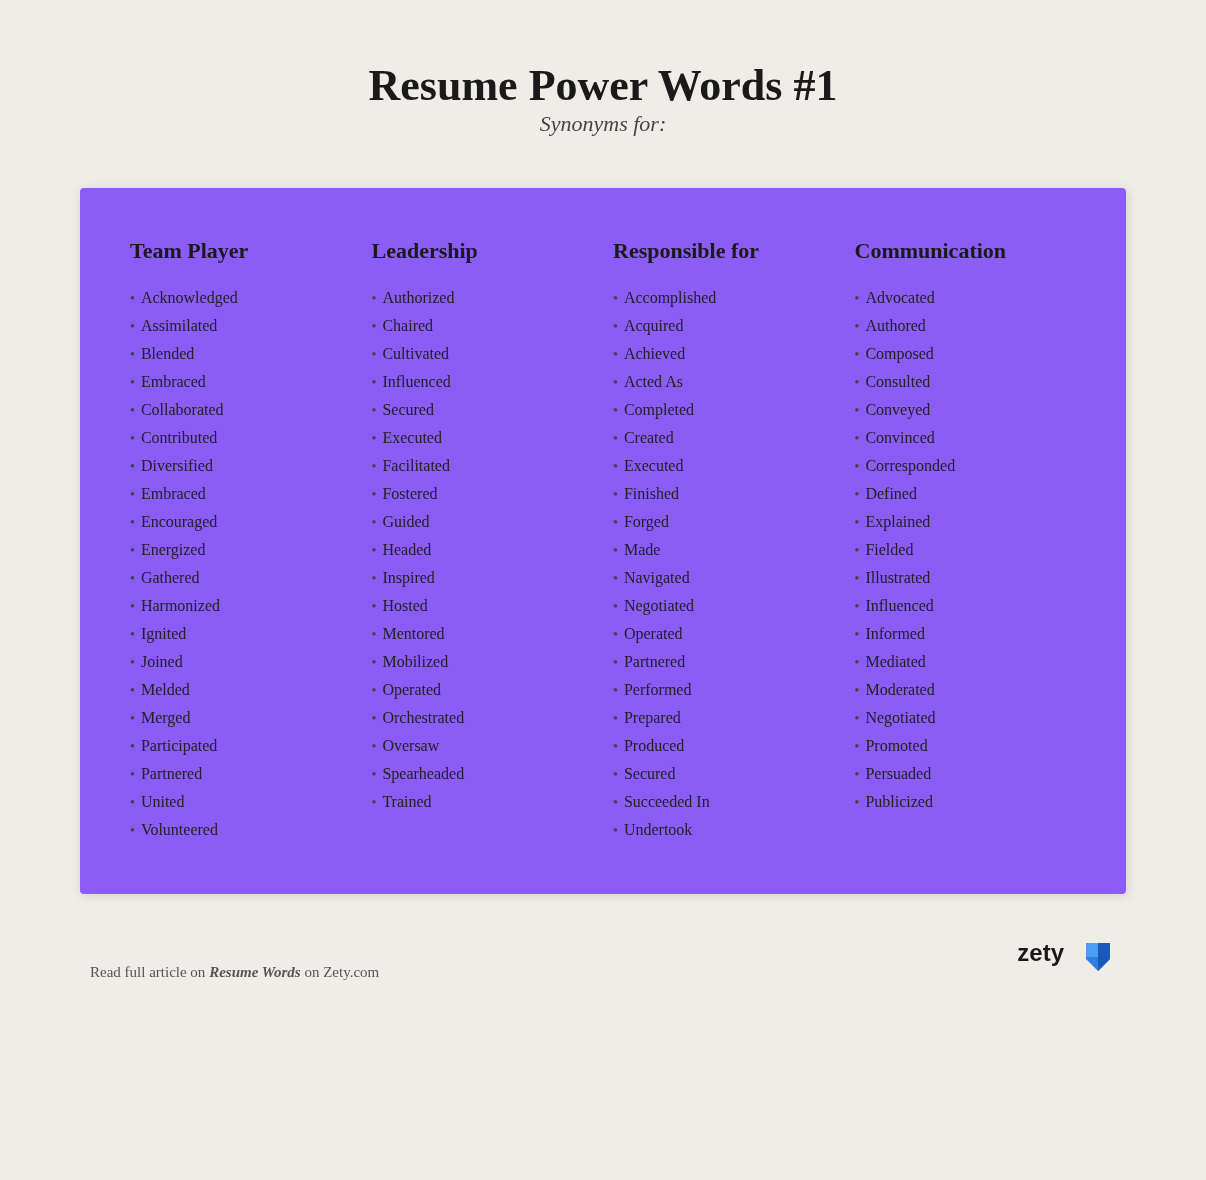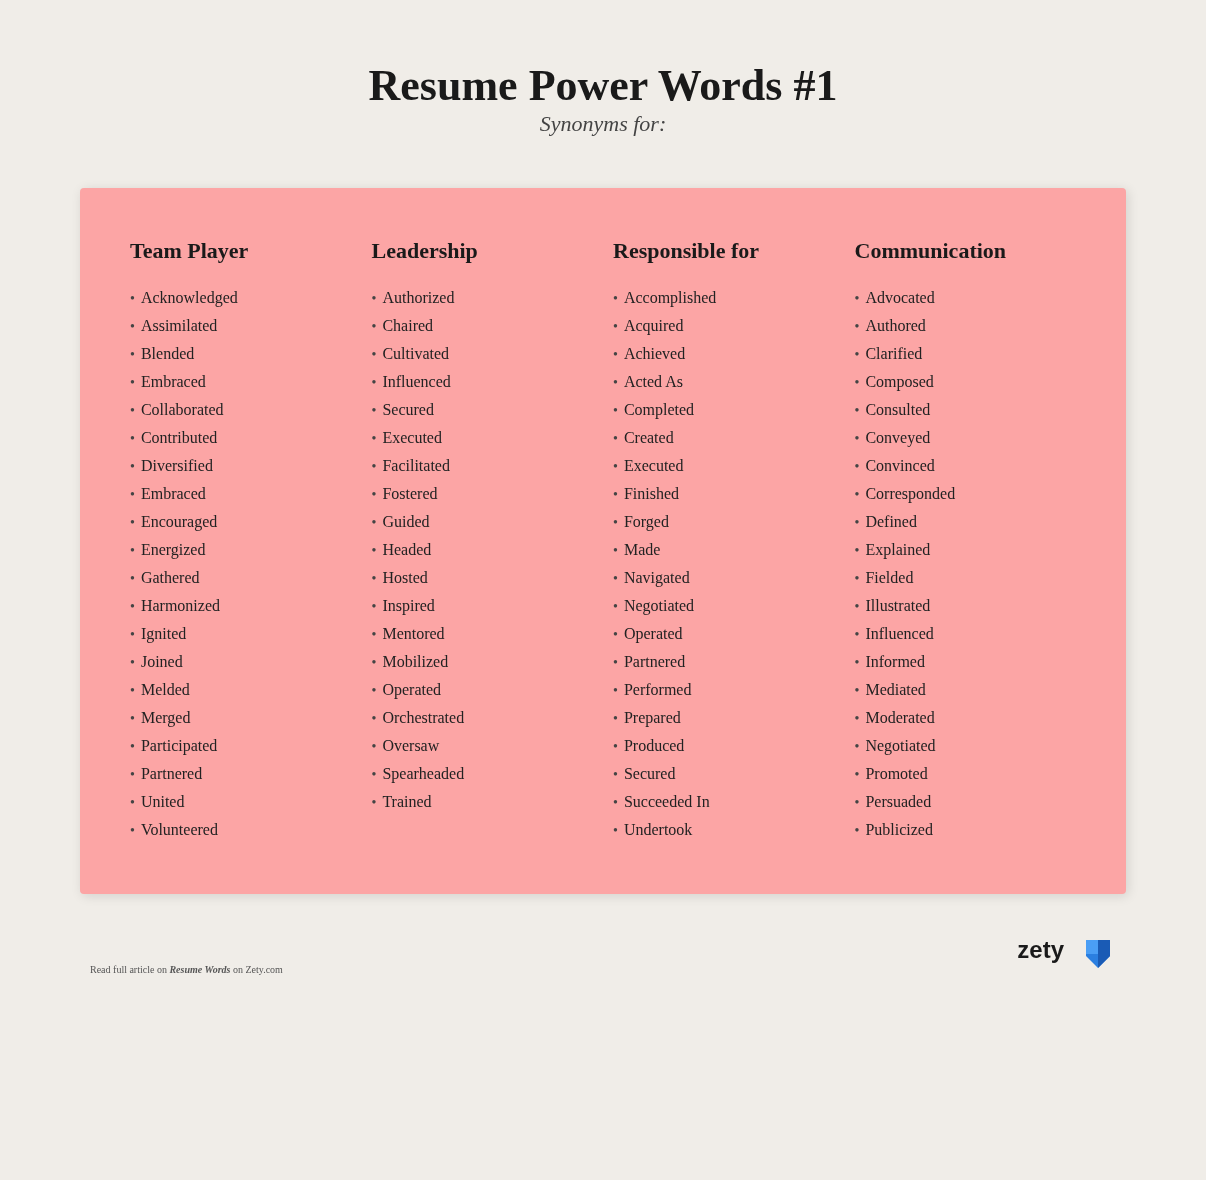--- a/index.html
+++ b/index.html
@@ -36,21 +36,21 @@
     .subtitle {
       font-size: 22px;
       color: #444;
       text-align: center;
       margin-bottom: 51px;
       font-style: italic;
       font-family: Georgia, serif;
     }
 
     .card {
-      background: #fca5a5;
+      background: #8b5cf6;
       border-radius: 4px;
       box-shadow: 2px 2px 12px rgba(0,0,0,0.12);
       width: 100%;
       max-width: 1100px;
       padding: 50px 50px 50px 50px;
       margin-bottom: 30px;
     }
 
     .columns-grid {
       display: grid;
@@ -91,21 +91,21 @@
     .footer {
       display: flex;
       justify-content: space-between;
       align-items: center;
       width: 100%;
       max-width: 1100px;
       padding: 0 10px;
     }
 
     .footer-text {
-      font-size: 10px;
+      font-size: 15px;
       color: #555;
       font-family: Georgia, serif;
       margin-top: 40px;
     }
 
     .footer-text em {
       font-style: italic;
       font-weight: bold;
     }
 
@@ -168,22 +168,22 @@
             <li>Authorized</li>
             <li>Chaired</li>
             <li>Cultivated</li>
             <li>Influenced</li>
             <li>Secured</li>
             <li>Executed</li>
             <li>Facilitated</li>
             <li>Fostered</li>
             <li>Guided</li>
             <li>Headed</li>
+            <li>Inspired</li>
             <li>Hosted</li>
-            <li>Inspired</li>
             <li>Mentored</li>
             <li>Mobilized</li>
             <li>Operated</li>
             <li>Orchestrated</li>
             <li>Oversaw</li>
             <li>Spearheaded</li>
             <li>Trained</li>
           </ul>
         </div>
         <div>
@@ -209,21 +209,20 @@
             <li>Secured</li>
             <li>Succeeded In</li>
             <li>Undertook</li>
           </ul>
         </div>
         <div>
           <div class="column-header">Communication</div>
           <ul class="word-list">
             <li>Advocated</li>
             <li>Authored</li>
-            <li>Clarified</li>
             <li>Composed</li>
             <li>Consulted</li>
             <li>Conveyed</li>
             <li>Convinced</li>
             <li>Corresponded</li>
             <li>Defined</li>
             <li>Explained</li>
             <li>Fielded</li>
             <li>Illustrated</li>
             <li>Influenced</li>

